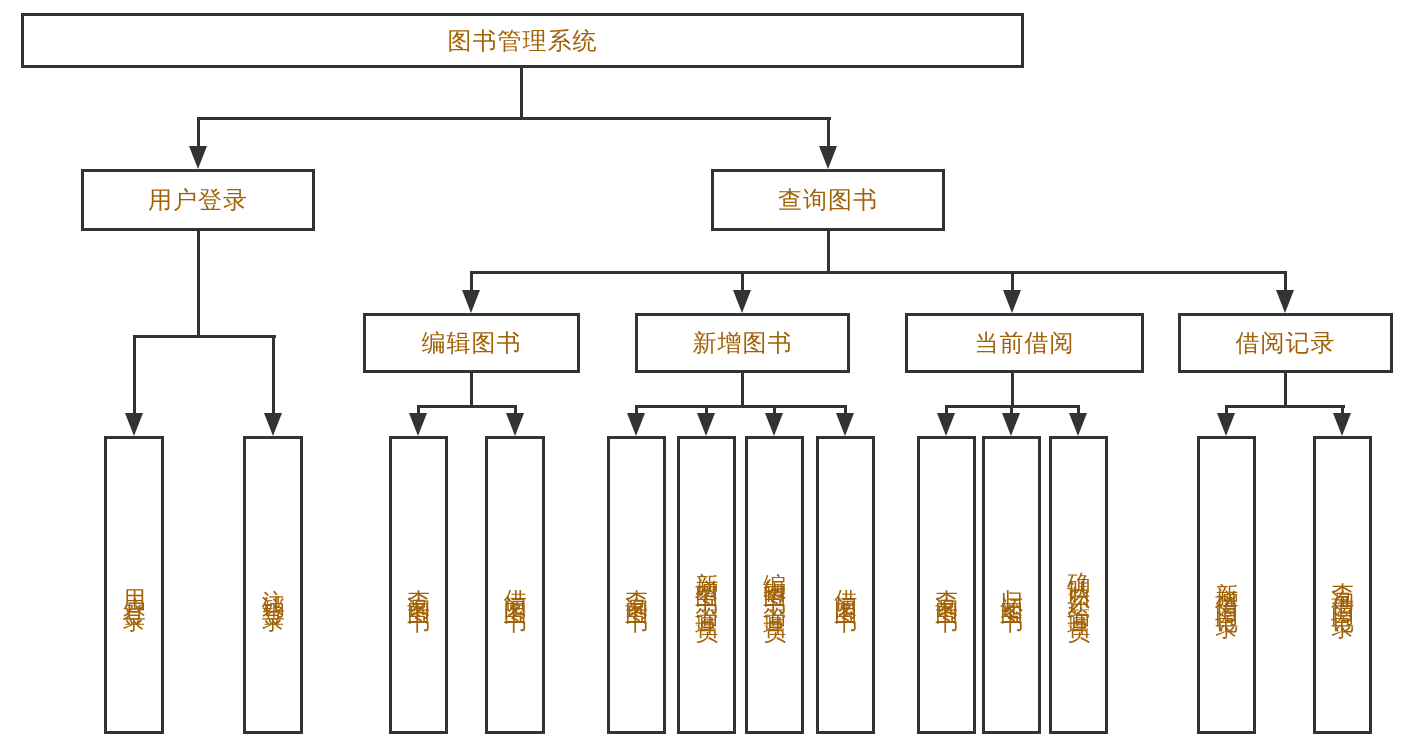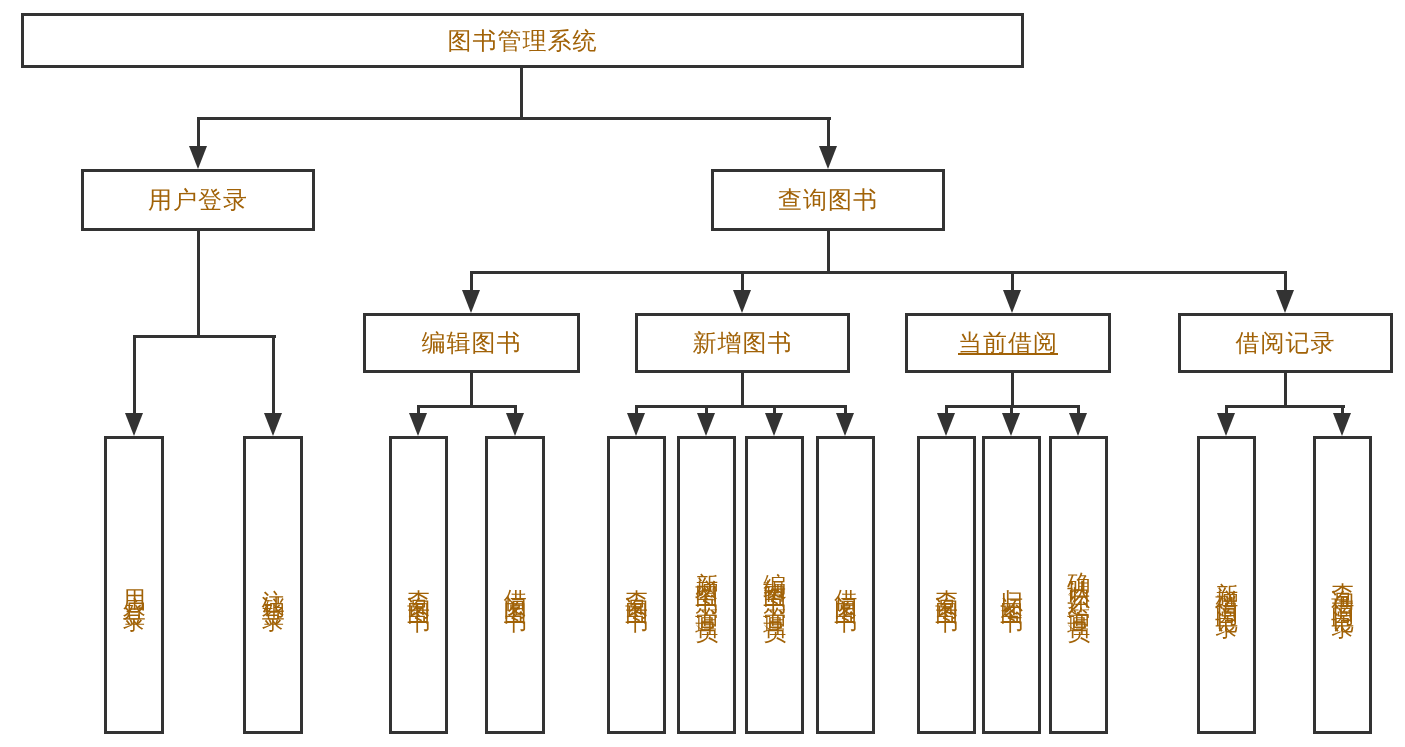--- a/index.html
+++ b/index.html
@@ -63,21 +63,21 @@
   <div class="box h" style="left:711px; top:169px; width:234px; height:62px;">
     <span>查询图书</span>
   </div>
 
   <div class="box h" style="left:363px; top:313px; width:217px; height:60px;">
     <span>编辑图书</span>
   </div>
   <div class="box h" style="left:635px; top:313px; width:215px; height:60px;">
     <span>新增图书</span>
   </div>
-  <div class="box h" style="left:905px; top:313px; width:206px; height:60px;text-decoration:underline;">
+  <div class="box h" style="left:905px; top:313px; width:239px; height:60px;">
     <span>当前借阅</span>
   </div>
   <div class="box h" style="left:1178px; top:313px; width:215px; height:60px;text-align:center;">
     <span>借阅记录</span>
   </div>
 
   <div class="box v" style="left:104px; top:436px; width:60px; height:298px;">
     <span>用户登录</span>
   </div>
   <div class="box v" style="left:243px; top:436px; width:60px; height:298px;">

